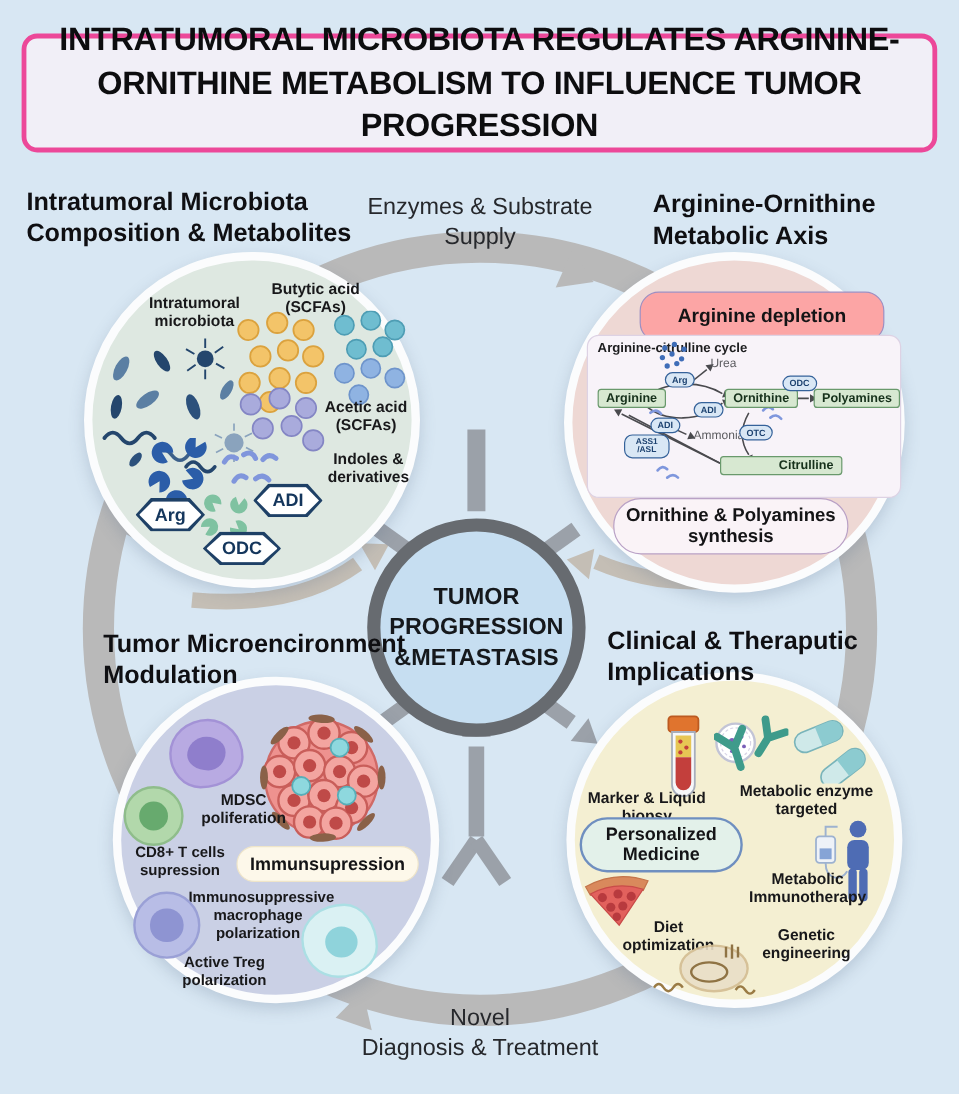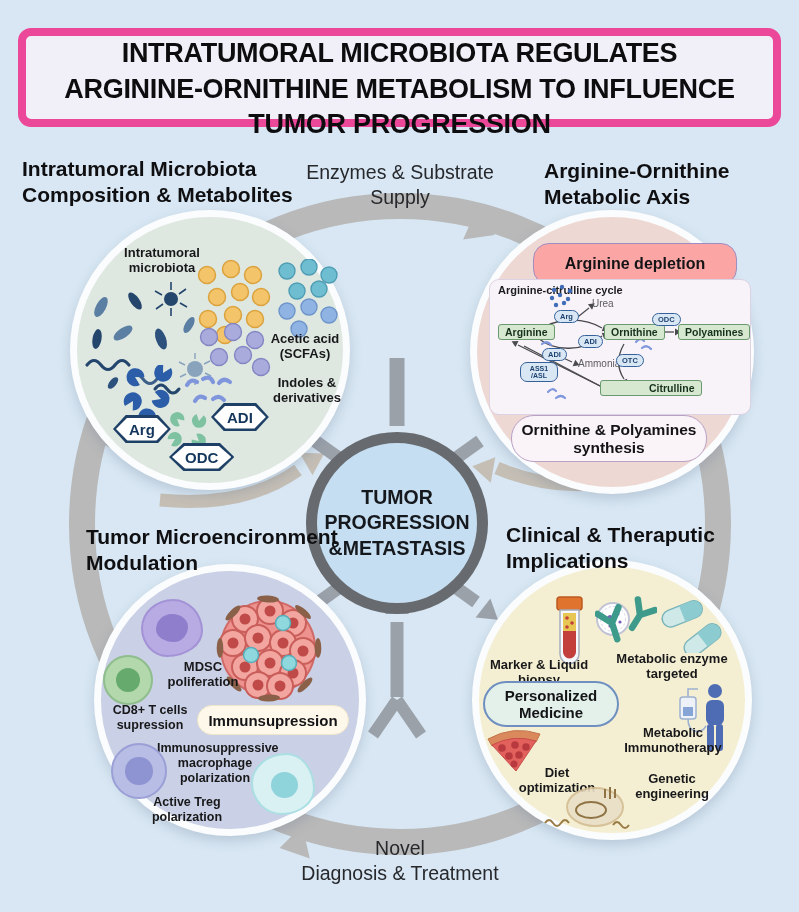--- a/index.html
+++ b/index.html
@@ -1,21 +1,21 @@
 <!DOCTYPE html>
 <html><head>
 <meta charset="utf-8">
 <style>
   html,body{margin:0;padding:0;background:#d8e7f3;}
   #stage{position:relative;width:799px;height:912px;background:#d8e7f3;overflow:hidden;
          font-family:"Liberation Sans",sans-serif;color:#141416;}
   .abs{position:absolute;}
   
-  #title-box{left:18px;top:28px;width:763px;height:99px;background:#f1eff7;border:8px solid #ec4899;
-             border-radius:13px;display:flex;align-items:flex-start;justify-content:center;box-sizing:border-box;}
+  #title-box{left:18px;top:28px;width:763px;height:99px;background:#f1eff7;border:4px solid #ec4899;
+             border-radius:13px;display:flex;align-items:flex-end;justify-content:center;box-sizing:border-box;}
   #title-box .t{font-weight:bold;font-size:27px;line-height:1.32;text-align:center;letter-spacing:-0.3px;
                 color:#0d0d0f;padding:0 26px;}
   
   .heading{font-weight:bold;font-size:21px;line-height:1.22;color:#0f0f12;z-index:6;}
   .flowlbl{font-size:19.5px;line-height:1.3;color:#26282c;text-align:center;z-index:6;}
   
   .qcircle{border-radius:50%;border:7px solid #fbfcfd;box-sizing:border-box;z-index:3;
            box-shadow:0 5px 12px rgba(90,110,140,0.25);}
   #c-tl{left:70px;top:210px;width:280px;height:280px;background:#dee8e1;}
   #c-tr{left:470px;top:210px;width:284px;height:284px;background:#eed8d4;}
@@ -122,20 +122,21 @@
   <div class="abs heading" style="left:86px;top:524px;width:330px;">Tumor Microencironment Modulation</div>
   <div class="abs heading" style="left:506px;top:522px;width:272px;">Clinical &amp; Theraputic Implications</div>
   <div class="abs flowlbl" style="left:298px;top:160px;width:204px;">Enzymes &amp; Substrate Supply</div>
   <div class="abs flowlbl" style="left:280px;top:836px;width:240px;">
     <div>Novel</div>
     <div>Diagnosis &amp; Treatment</div>
   </div>
 
   <div class="abs qcircle" id="c-tl">
     <div class="lbl" style="left:26px;top:28px;width:118px;">Intratumoral microbiota</div>
+    <div class="lbl" style="left:126px;top:16px;width:120px;">Butytic acid (SCFAs)</div>
 
     <svg class="abs" style="left:6px;top:64px;" width="140" height="120" viewBox="0 0 140 120">
       <ellipse cx="18" cy="26" rx="5" ry="11" fill="#5b7fa3" transform="rotate(28 18 26)"></ellipse>
       <ellipse cx="52" cy="20" rx="4.5" ry="10" fill="#24466d" transform="rotate(-35 52 20)"></ellipse>
       <g transform="translate(88 18)" stroke="#24466d" stroke-width="1.6">
         <circle r="7" fill="#24466d" stroke="none"></circle>
         <path d="M0 -9 V-17 M8 -5 L15 -10 M9 4 L16 8 M0 9 V17 M-8 5 L-15 10 M-9 -4 L-16 -8"></path>
       </g>
       <ellipse cx="14" cy="58" rx="4.5" ry="10" fill="#24466d" transform="rotate(10 14 58)"></ellipse>
       <ellipse cx="40" cy="52" rx="5" ry="11" fill="#5b7fa3" transform="rotate(55 40 52)"></ellipse>

